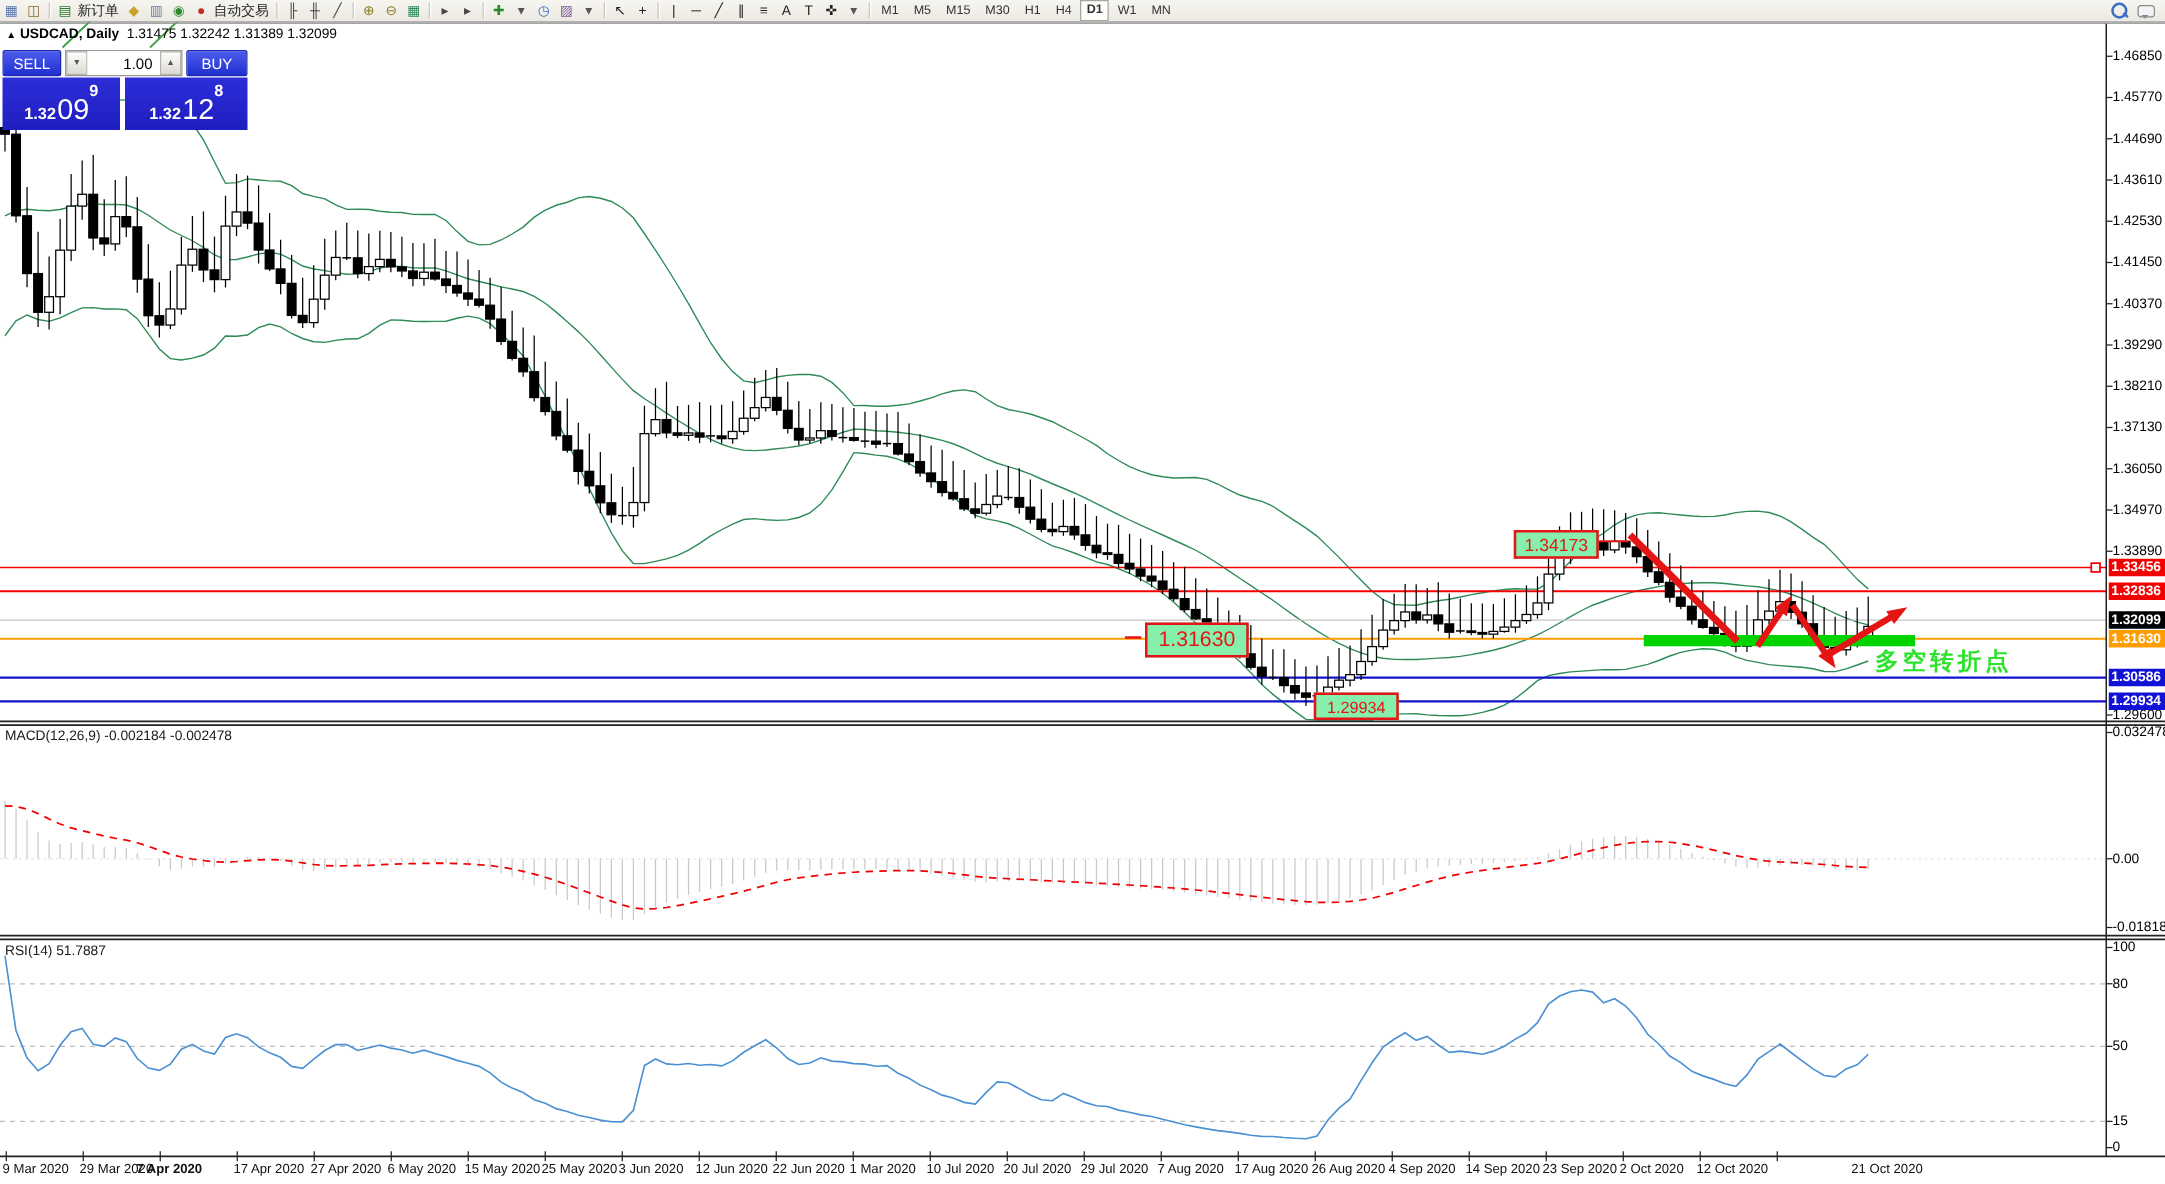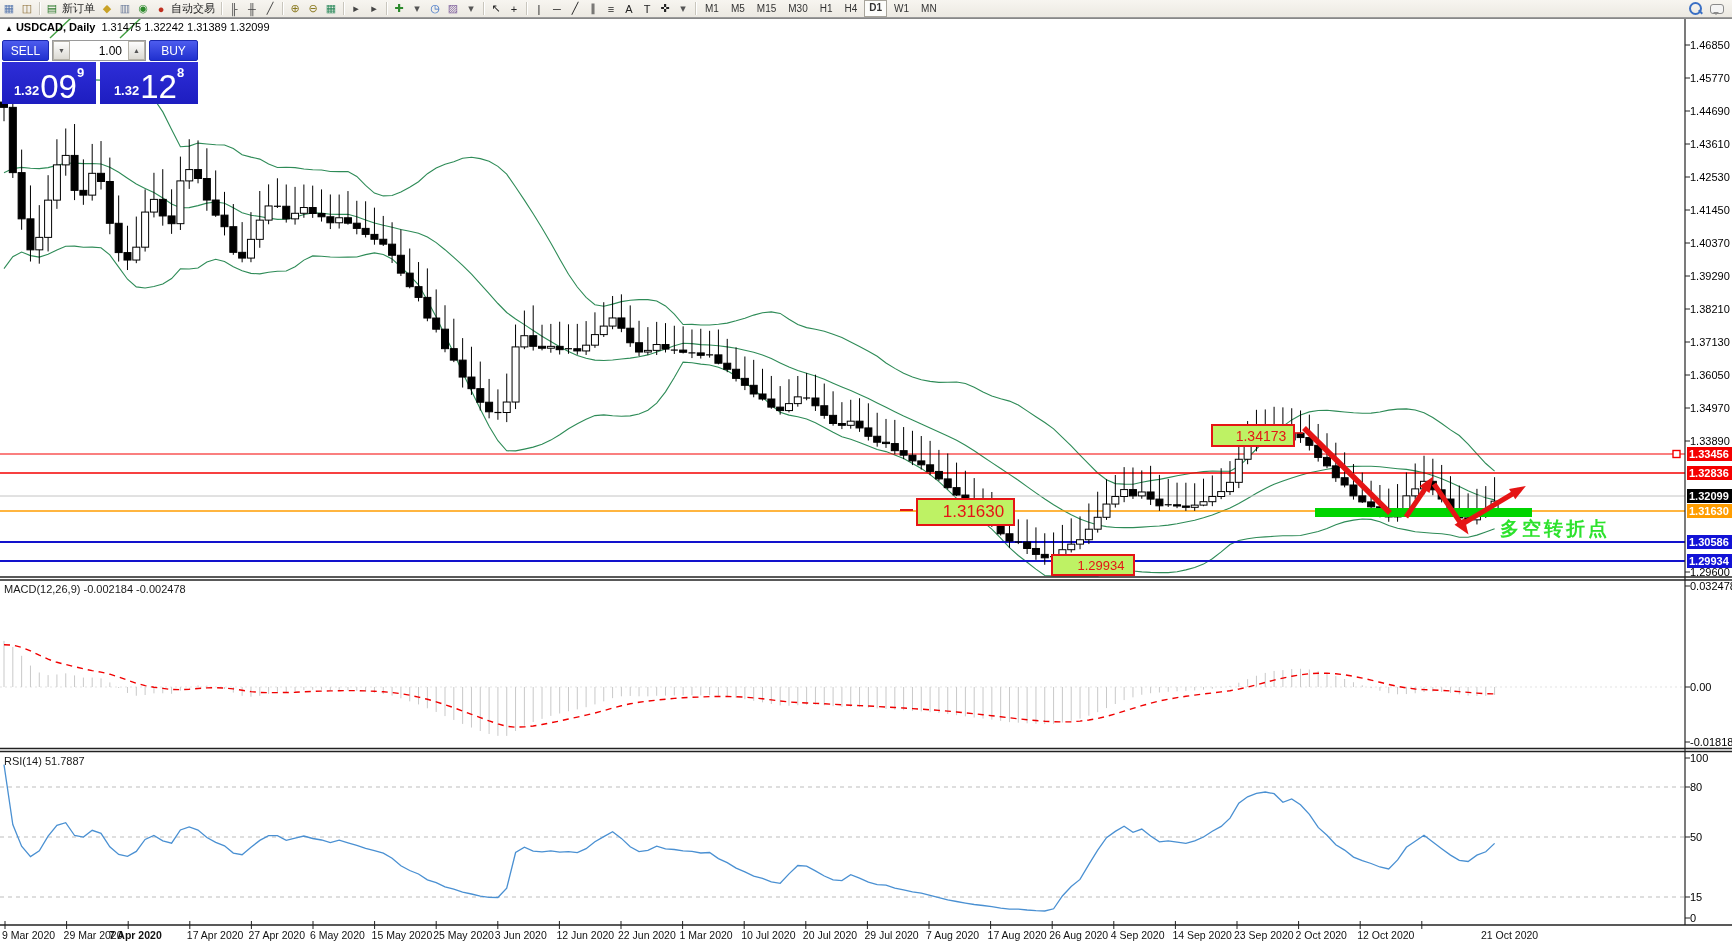--- a/index.html
+++ b/index.html
@@ -33,34 +33,34 @@
     border-radius:2px;font-size:12px;display:flex;align-items:center;justify-content:center;cursor:pointer;}
   .spin{display:flex;flex:1;margin:0 3px;border:1px solid #9a9a9a;background:#fff;}
   .spinbtn{width:15px;background:linear-gradient(#fdfdfd,#dcdad3);border:1px solid #b5b2a9;
     font-size:7px;color:#555;display:flex;align-items:center;justify-content:center;cursor:pointer;}
   .spinval{flex:1;border:none;outline:none;font-size:12px;text-align:right;padding-right:6px;width:40px;
     font-family:"Liberation Sans",sans-serif;}
   #trade .row2{display:flex;margin-top:1px;}
   .bigpx{height:40px;background:linear-gradient(#2e2ed8,#1d1dc0);color:#fff;display:flex;
     align-items:flex-end;justify-content:center;padding:0 2px 2px 2px;cursor:pointer;}
   .bigpx .sm{font-size:13px;font-weight:bold;margin:0 1px 4px 0;}
-  .bigpx .bg{font-size:33px;line-height:30px;font-weight:normal;}
+  .bigpx .bg{font-size:23px;line-height:30px;font-weight:normal;}
   .bigpx .sp{font-size:13px;font-weight:bold;align-self:flex-start;margin-top:3px;}
   .bigpx.sellpx{width:92px;margin-right:4px;}
   .bigpx.buypx{width:96px;}
   
   .paneLabel{position:absolute;left:4px;font-size:11px;color:#1a1a1a;z-index:20;}
   
   .ptick{position:absolute;left:1690px;transform:translateY(-50%);font-size:11px;color:#000;z-index:20;}
   .ptag{position:absolute;left:1687px;width:45px;height:14px;line-height:14px;transform:translateY(-50%);
     font-size:11px;font-weight:bold;color:#fff;padding-left:2px;z-index:21;}
   .dlabel{position:absolute;top:929px;font-size:10.5px;color:#111;z-index:20;white-space:nowrap;}
   
-  .callout{position:absolute;background:#bef264;border:2px solid #e51515;color:#e51515;
-    display:flex;align-items:center;justify-content:center;z-index:22;font-weight:normal;padding-left:16px;}
+  .callout{position:absolute;background:#86efac;border:2px solid #e51515;color:#e51515;
+    display:flex;align-items:center;justify-content:center;z-index:22;font-weight:normal;}
   
   #greentext{position:absolute;color:#2de22d;font-weight:bold;letter-spacing:3px;z-index:23;}
   svg{position:absolute;left:0;top:0;z-index:5;}
 </style>
 </head>
 <body>
 
 <div id="app">
   <div id="toolbar">
       <div class="tbicon" style="color: rgb(90, 122, 176);">▦</div>

